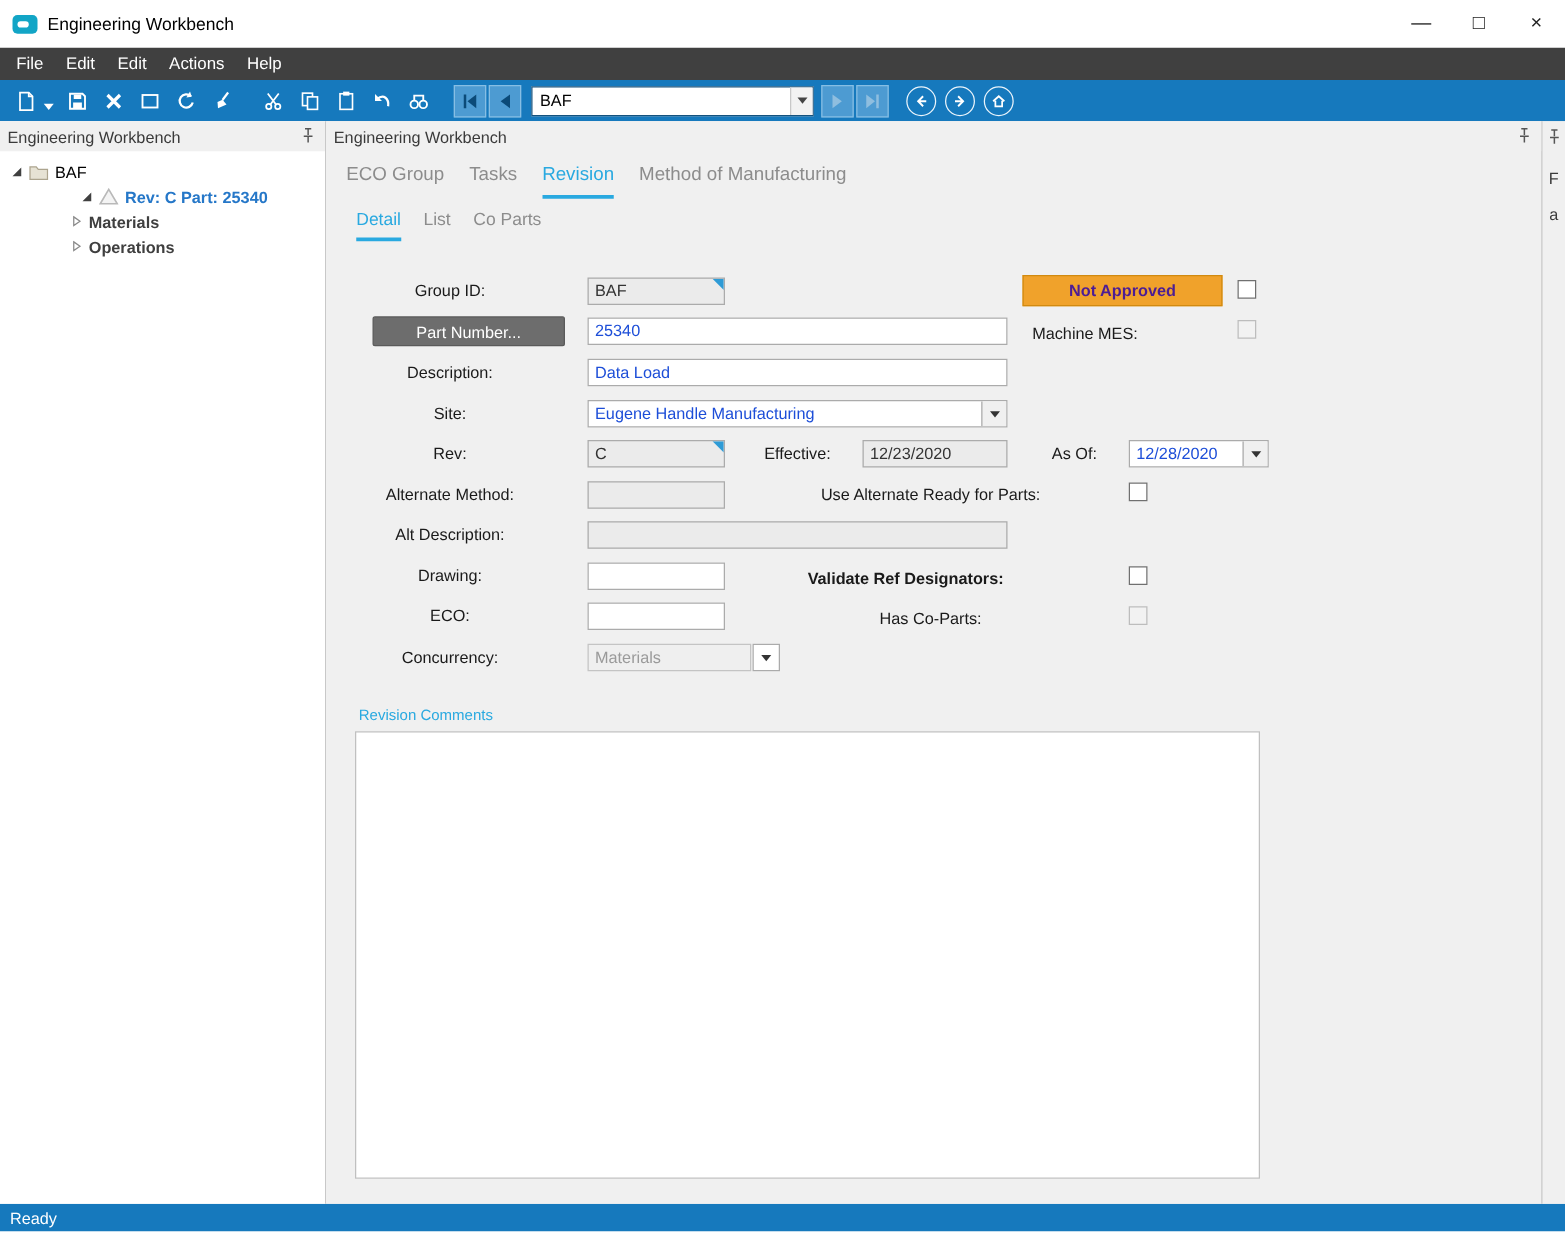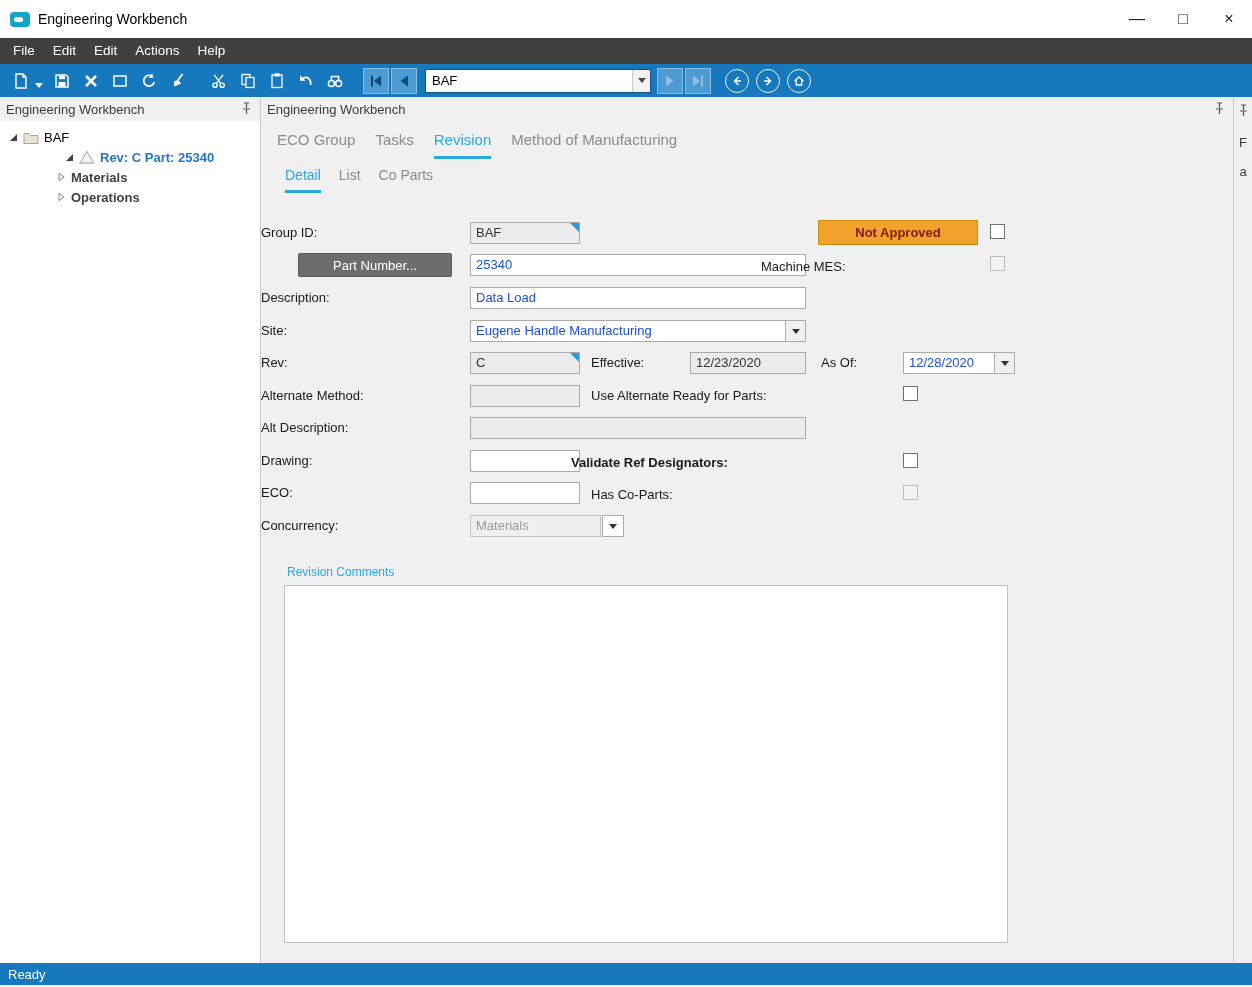--- a/index.html
+++ b/index.html
@@ -62,41 +62,41 @@
   
   .tabs { height:38px; display:flex; align-items:flex-end; padding-left:16px; background:#F0F0F0; }
   .tab { font-size:15px; color:#8C8C8C; margin-right:20px; padding-bottom:8px; border-bottom:3px solid transparent; }
   .tab.active { color:#29A9E0; border-bottom-color:#29A9E0; }
   .subtabs { height:34px; display:flex; align-items:flex-end; padding-left:24px; background:#F0F0F0; }
   .subtab { font-size:14px; color:#8C8C8C; margin-right:18px; padding-bottom:7px; border-bottom:3px solid transparent; }
   .subtab.active { color:#29A9E0; border-bottom-color:#29A9E0; }
 
   
   .form { position:relative; height:770px; }
-  .flabel { position:absolute; font-size:13px; color:#1A1A1A; text-align:left; height:16px; }
+  .flabel { position:absolute; font-size:13px; color:#1A1A1A; text-align:center; height:16px; }
   .field { position:absolute; height:22px; border:1px solid #ABABAB; background:#fff; font-size:13px;
     color:#1d4ed8; line-height:20px; padding:0 5px; overflow:hidden; }
   .field.ro { background:#EBEBEB; color:#333; }
   .field.dis { background:#EFEFEF; color:#9A9A9A; border-color:#C4C4C4; }
   .corner::after { content:""; position:absolute; top:0; right:0; width:0; height:0;
     border-top:9px solid #2E9BD6; border-left:9px solid transparent; }
   input.field { outline:none; }
   .checkbox { position:absolute; width:15px; height:15px; border:1px solid #707070; background:#fff; }
   .checkbox.disabled { border-color:#BDBDBD; background:#F2F2F2; }
   .dropdown-field { display:flex; align-items:center; padding:0; }
   .dropdown-field .dd-text { flex:1; padding-left:5px; }
   .dd-zone { width:20px; height:20px; background:#F0F0F0; border-left:1px solid #ABABAB;
     display:flex; align-items:center; justify-content:center; }
   .dd-zone::after { content:""; width:0; height:0; border-left:4px solid transparent;
     border-right:4px solid transparent; border-top:5px solid #333; }
   .dd-btn-detached { position:absolute; width:22px; height:22px; background:#fff; border:1px solid #ABABAB;
     display:flex; align-items:center; justify-content:center; }
   .dd-btn-detached::after { content:""; width:0; height:0; border-left:4px solid transparent;
     border-right:4px solid transparent; border-top:5px solid #333; }
-  .orange-btn { position:absolute; background:#F0A22B; border:1px solid #D18A10; color:#7f1d1d;
+  .orange-btn { position:absolute; background:#F0A22B; border:1px solid #D18A10; color:#4c1d95;
     font-weight:bold; font-size:13px; display:flex; align-items:center; justify-content:center; }
   .dark-btn { position:absolute; background:#6D6D6D; border:1px solid #5A5A5A; border-radius:2px;
     color:#fff; font-size:13px; display:flex; align-items:center; justify-content:center; }
   .comments-label { position:absolute; font-size:12px; color:#29A9E0; }
   .comments-area { position:absolute; border:1px solid #C0C0C0; background:#fff; resize:none; outline:none;
     font-family:"Liberation Sans", sans-serif; font-size:13px; }
 
   
   .statusbar { height:22px; background:#1679BD; color:#fff; font-size:13px; display:flex;
     align-items:center; padding-left:8px; }

